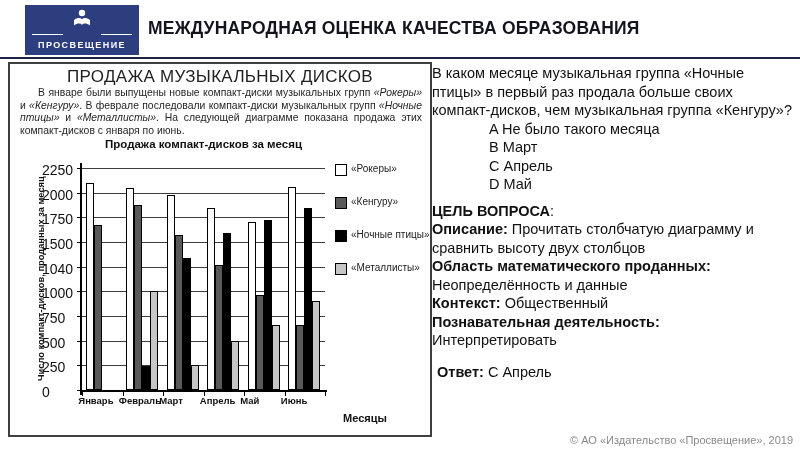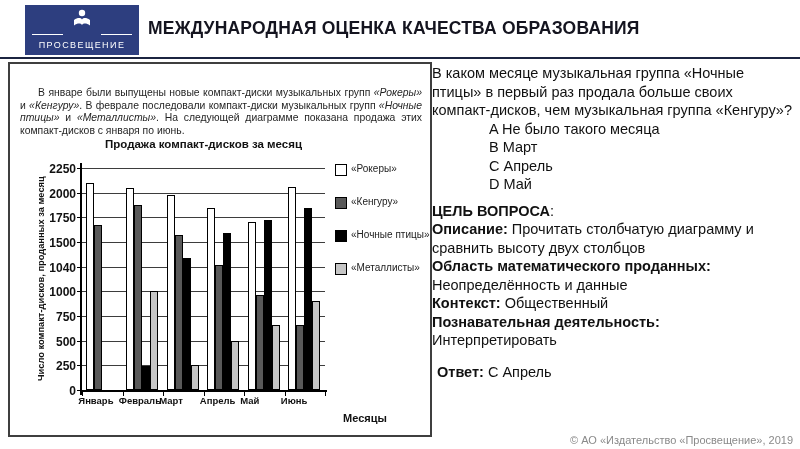--- a/index.html
+++ b/index.html
@@ -6,42 +6,42 @@
   body{width:800px;height:449px;position:relative;overflow:hidden;background:#ffffff;
        font-family:"Liberation Sans",sans-serif;color:#1a1a1a}
   .abs{position:absolute}
 
   
   #logo-box{left:25px;top:5px;width:114px;height:50px;background:#2d3e7f}
   #logo-emblem{left:50%;top:2px;transform:translateX(-50%)}
   #logo-line-l{left:7px;top:29px;width:31px;height:1px;background:#ffffff}
   #logo-line-r{right:7px;top:29px;width:31px;height:1px;background:#ffffff}
   #logo-text{left:0;right:0;bottom:5px;text-align:center;color:#ffffff;font-size:9px;
-             font-weight:400;letter-spacing:1.4px}
+             font-weight:700;letter-spacing:1.4px}
   #header-title{left:148px;top:0;height:57px;display:flex;align-items:center;
                 font-size:17.5px;font-weight:700;color:#14141f;letter-spacing:.2px;white-space:nowrap}
   #header-rule{left:0;top:57px;width:800px;height:2px;background:#1b2440}
 
   
   #task-panel{left:8px;top:62px;width:420px;height:371px;border:2px solid #3f3f3f;background:#ffffff}
   #panel-title{left:0;right:0;top:3px;text-align:center;font-size:17px;color:#1f1f1f;letter-spacing:.3px}
   #panel-intro{left:10px;right:8px;top:23px;font-size:10.4px;line-height:12.5px;
                text-align:justify;text-indent:18px;color:#1f1f1f}
   .seg-i{font-style:italic}
 
   
   #chart{left:0;top:0;width:416px;height:367px}
   #chart-title{left:62px;width:263px;top:74px;text-align:center;font-size:11.5px;font-weight:700;color:#111}
   #y-axis-label{left:26px;top:102px;height:226px;width:13px;writing-mode:vertical-rl;
                 transform:rotate(180deg);text-align:center;font-size:9.3px;font-weight:700;
                 white-space:nowrap;color:#111}
   #x-axis-label{left:305px;width:100px;top:348px;text-align:center;font-size:11px;font-weight:700;color:#111}
   #plot,#legend{position:absolute;left:0;top:0;width:416px;height:367px}
   .grid-line{position:absolute;height:1px;background:#3d3d3d}
-  .y-tick-label{position:absolute;width:34px;text-align:right;font-size:12px;font-weight:700;color:#111}
+  .y-tick-label{position:absolute;width:34px;font-size:14px;font-weight:400;color:#111}
   .y-tick-mark{position:absolute;width:4px;height:1px;background:#000}
   .x-tick-mark{position:absolute;width:1px;height:4px;background:#000}
   .axis{position:absolute;background:#000}
   .bar{position:absolute;border:1px solid #000;box-sizing:border-box}
   .month-label{position:absolute;width:48px;text-align:left;font-size:9.5px;font-weight:700;color:#111}
   .legend-swatch{position:absolute;width:10px;height:10px;border:1px solid #000;box-sizing:content-box}
   .legend-label{position:absolute;font-size:10px;color:#222;white-space:nowrap}
 
   
   #right-col{left:432px;top:64px;width:362px;font-size:14.5px;line-height:18.5px;color:#111}
@@ -65,20 +65,21 @@
     <path d="M3 13 C6.5 10.5,9.5 10.5,11 12.5 C12.5 10.5,15.5 10.5,19 13 V18.5 C15.5 16,12.5 16,11 18 C9.5 16,6.5 16,3 18.5 Z" fill="#ffffff"></path>
   </svg>
   <div id="logo-line-l" class="abs"></div>
   <div id="logo-line-r" class="abs"></div>
   <div id="logo-text" class="abs">ПРОСВЕЩЕНИЕ</div>
 </div>
 <div id="header-title" class="abs">МЕЖДУНАРОДНАЯ ОЦЕНКА КАЧЕСТВА ОБРАЗОВАНИЯ</div>
 <div id="header-rule" class="abs" style="background: rgb(27, 36, 64);"></div>
 
 <div id="task-panel" class="abs">
+  <div id="panel-title" class="abs">ПРОДАЖА МУЗЫКАЛЬНЫХ ДИСКОВ</div>
 
   <div id="panel-intro" class="abs"><span>В январе были выпущены новые компакт-диски музыкальных групп </span><span class="seg-i">«Рокеры»</span><span> и </span><span class="seg-i">«Кенгуру»</span><span>. В феврале последовали компакт-диски музыкальных групп </span><span class="seg-i">«Ночные птицы»</span><span> и </span><span class="seg-i">«Металлисты»</span><span>. На следующей диаграмме показана продажа этих компакт-дисков с января по июнь.</span></div>
 
   <div id="chart" class="abs">
     <div id="chart-title" class="abs">Продажа компакт-дисков за месяц</div>
     <div id="y-axis-label" class="abs">Число компакт-дисков, проданных за месяц</div>
     <div id="x-axis-label" class="abs">Месяцы</div>
     <div id="plot">
         <div class="grid-line" style="left: 72px; top: 104px; width: 243px;"></div>
         <div class="y-tick-label" style="left: 32px; top: 98px;">2250</div>

